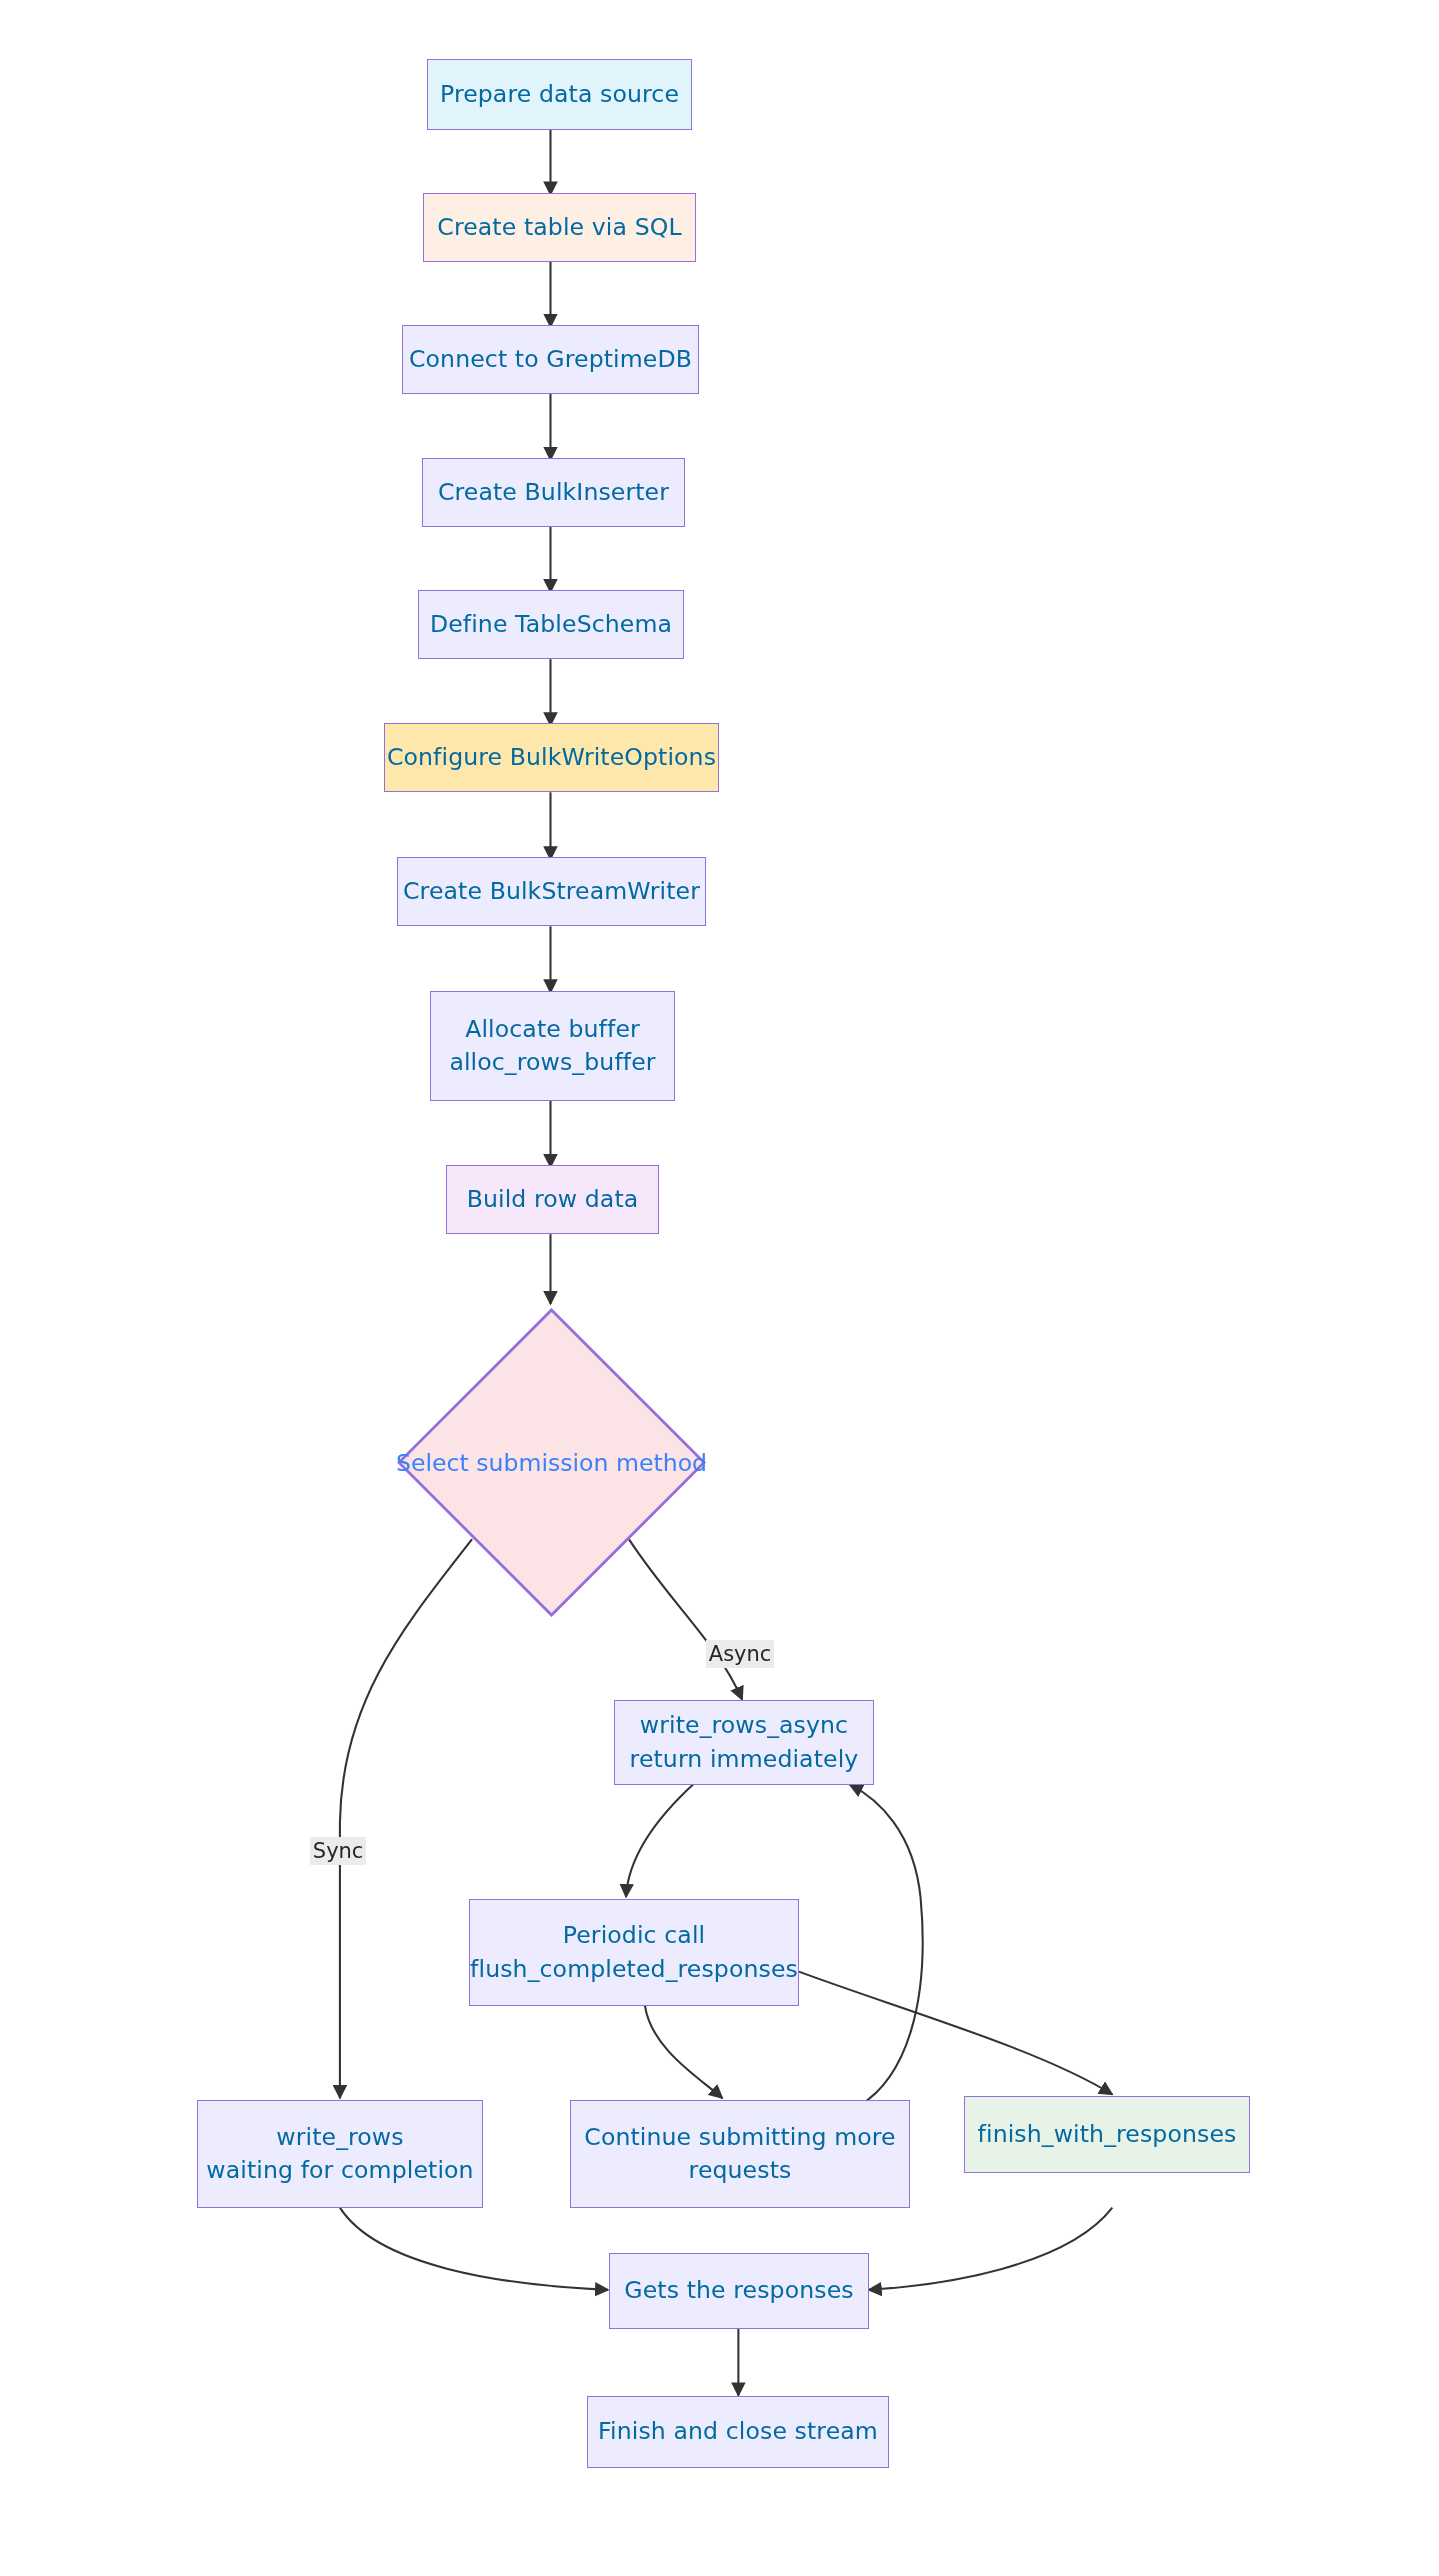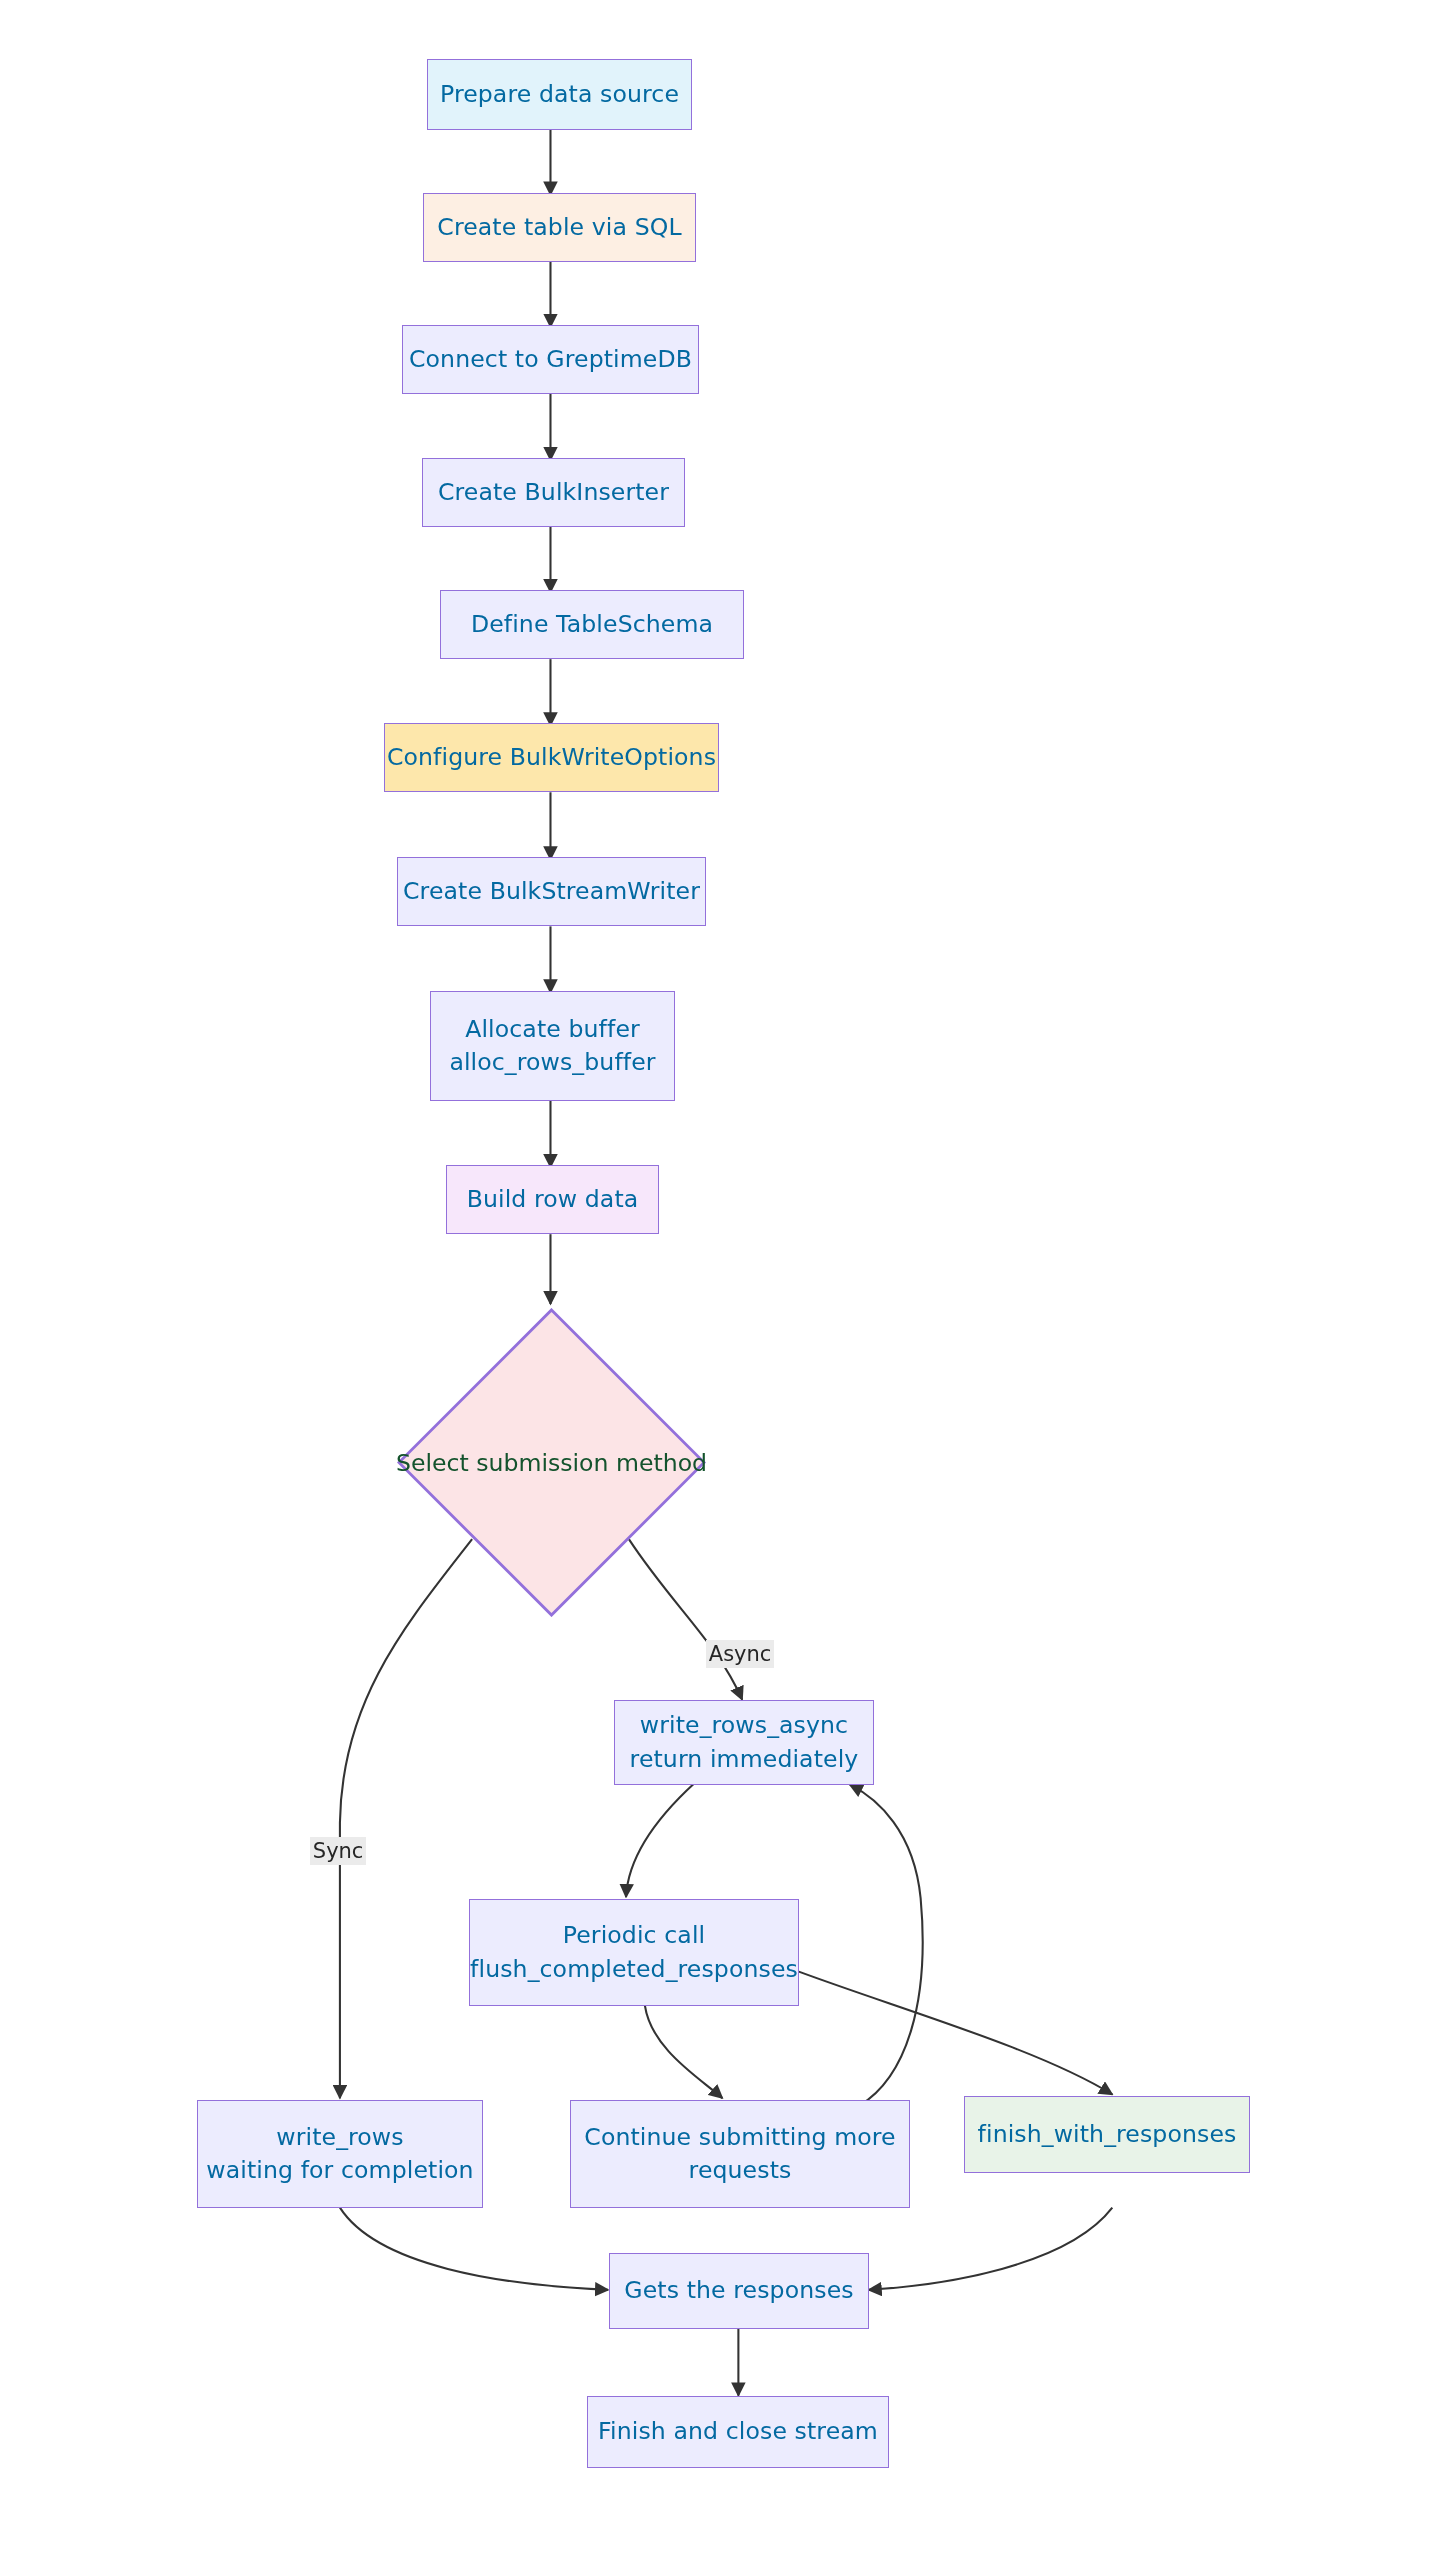--- a/index.html
+++ b/index.html
@@ -59,21 +59,21 @@
     position: absolute;
     left: 0;
     top: 0;
     width: 100%;
     height: 100%;
   }
   .diamond-label {
     position: relative;
     z-index: 2;
     font-size: 23.6px;
-    color: #14532d;
+    color: #3b82f6;
     text-align: center;
     white-space: nowrap;
   }
   .edge-label {
     position: absolute;
     background: #ebebeb;
     color: #262626;
     font-size: 21px;
     line-height: 1.25;
     padding: 0.9px 2.8px;
@@ -130,21 +130,21 @@
   </div>
 
   <div class="node" style="left:402px; top:325px; width:297px; height:69px; background:#ececfe;">
     <span>Connect to GreptimeDB</span>
   </div>
 
   <div class="node" style="left:422px; top:458px; width:263px; height:69px; background:#ececfe;">
     <span>Create BulkInserter</span>
   </div>
 
-  <div class="node" style="left:440px; top:590px; width:304px; height:69px; background:#ececfe;">
+  <div class="node" style="left:418px; top:590px; width:266px; height:69px; background:#ececfe;">
     <span>Define TableSchema</span>
   </div>
 
   <div class="node" style="left:384px; top:723px; width:335px; height:69px; background:#fde7ab;">
     <span>Configure BulkWriteOptions</span>
   </div>
 
   <div class="node" style="left:397px; top:857px; width:309px; height:69px; background:#ececfe;">
     <span>Create BulkStreamWriter</span>
   </div>

